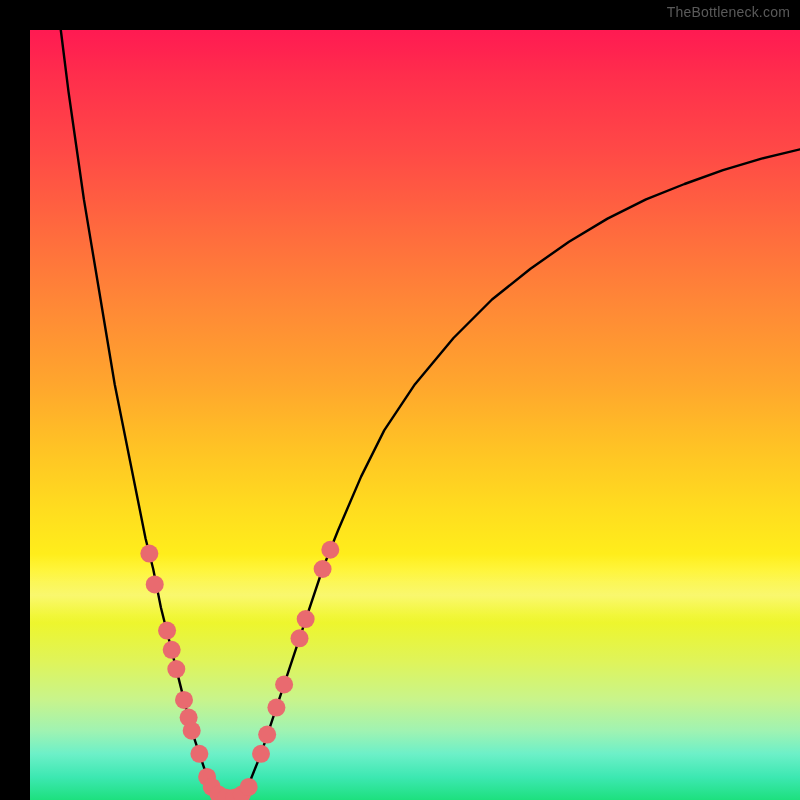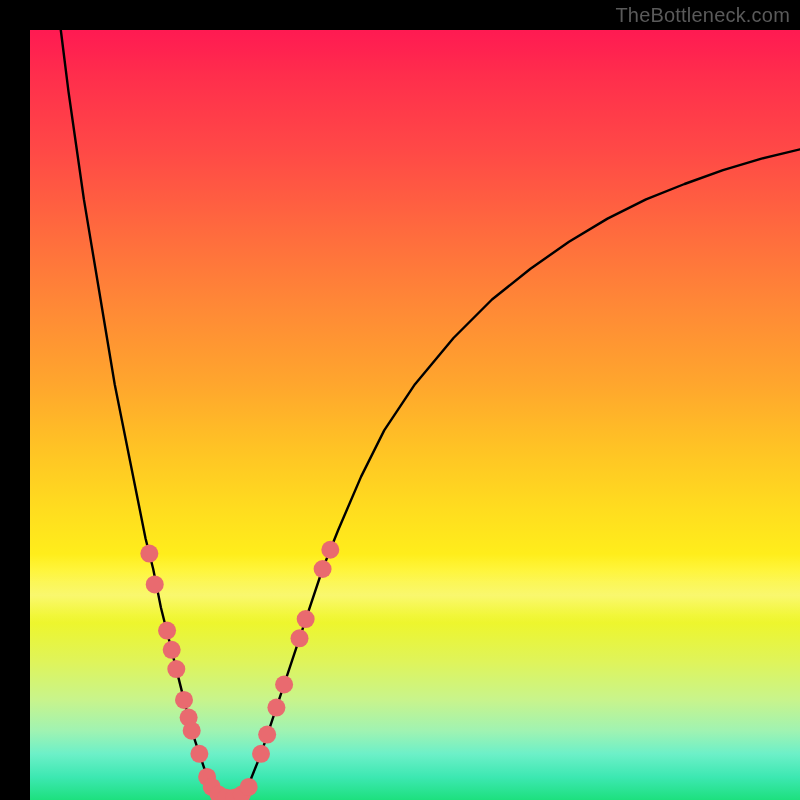--- a/index.html
+++ b/index.html
@@ -65,21 +65,21 @@
     top: 0;
     width: 770px;
     height: 770px;
     overflow: visible;
   }
   .watermark {
     position: absolute;
     top: 4px;
     right: 10px;
     color: #5a5a5a;
-    font-size: 20px;
+    font-size: 14px;
     font-weight: 500;
     letter-spacing: 0.2px;
     user-select: none;
   }
 </style>
 </head>
 <body>
 
 <div class="frame">
 

